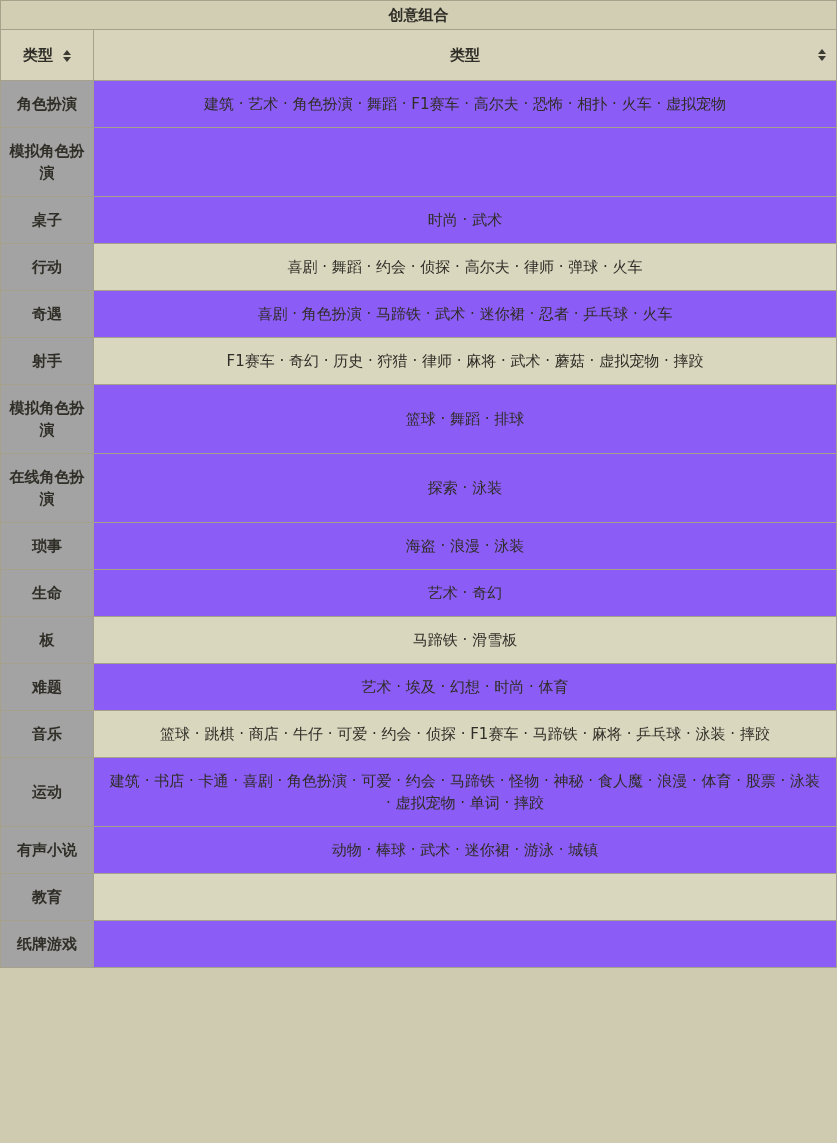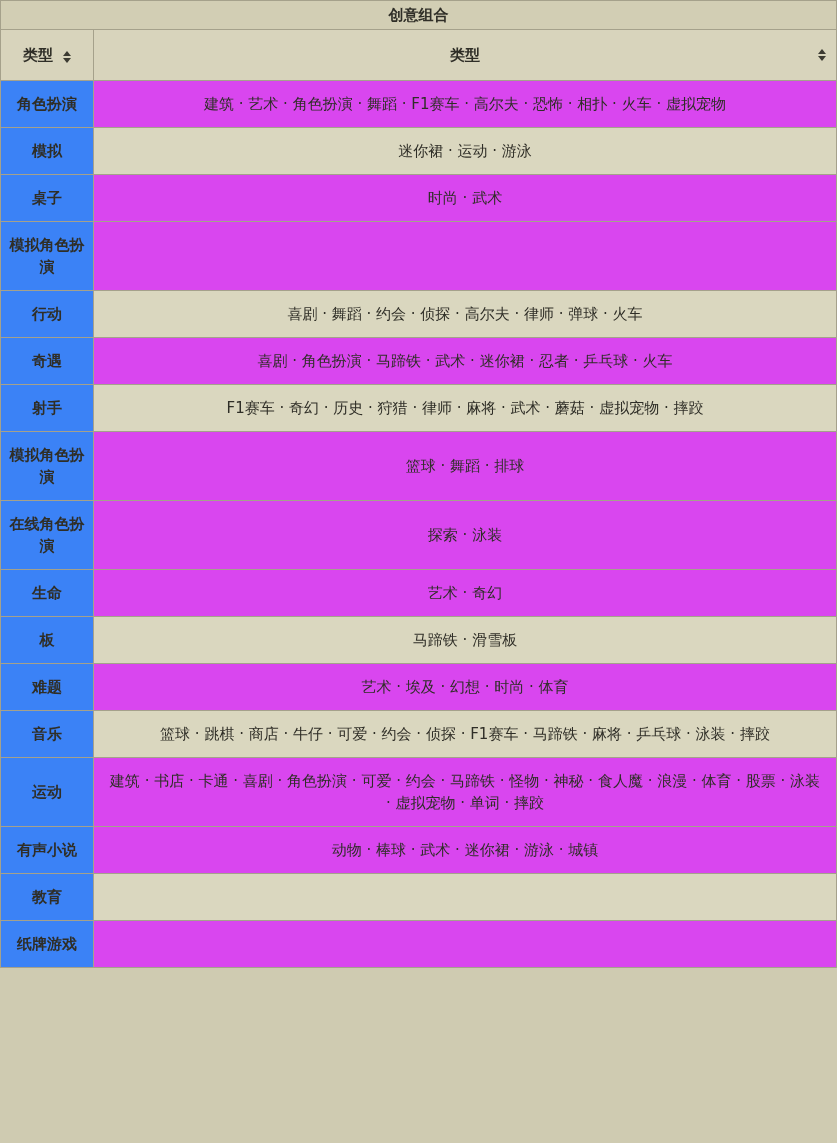--- a/index.html
+++ b/index.html
@@ -35,29 +35,28 @@
     font-weight: bold;
     padding: 3px 4px;
     font-size: 15px;
   }
   tr.header-row th {
     background: #d8d4bc;
     font-weight: bold;
     padding: 14px 4px;
     position: relative;
     cursor: pointer;
-    font-family: Liberation Serif, serif;
   }
   tbody th {
-    background: #3b82f6;
+    background: #a3a3a3;
     font-weight: bold;
     padding: 12px 6px;
   }
   tbody td {
-    background: #d946ef;
+    background: #8b5cf6;
     padding: 12px 12px;
   }
   tbody tr.dark td { background: #dad7bf; }
   
   .sort-icon {
     display: inline-flex;
     flex-direction: column;
     align-items: center;
     gap: 2px;
     vertical-align: middle;
@@ -105,51 +104,51 @@
               <i class="tri tri-down"></i>
             </span>
         </th>
       </tr>
     </thead>
     <tbody>
         <tr>
           <th>角色扮演</th>
           <td>建筑 · 艺术 · 角色扮演 · 舞蹈 · F1赛车 · 高尔夫 · 恐怖 · 相扑 · 火车 · 虚拟宠物</td>
         </tr>
-        <tr class="dark">
-          <th>模拟</th>
-          <td>迷你裙 · 运动 · 游泳</td>
+        <tr>
+          <th>模拟角色扮演</th>
+          <td></td>
         </tr>
         <tr>
           <th>桌子</th>
           <td>时尚 · 武术</td>
-        </tr>
-        <tr>
-          <th>模拟角色扮演</th>
-          <td></td>
         </tr>
         <tr class="dark">
           <th>行动</th>
           <td>喜剧 · 舞蹈 · 约会 · 侦探 · 高尔夫 · 律师 · 弹球 · 火车</td>
         </tr>
         <tr>
           <th>奇遇</th>
           <td>喜剧 · 角色扮演 · 马蹄铁 · 武术 · 迷你裙 · 忍者 · 乒乓球 · 火车</td>
         </tr>
         <tr class="dark">
           <th>射手</th>
           <td>F1赛车 · 奇幻 · 历史 · 狩猎 · 律师 · 麻将 · 武术 · 蘑菇 · 虚拟宠物 · 摔跤</td>
         </tr>
         <tr>
           <th>模拟角色扮演</th>
           <td>篮球 · 舞蹈 · 排球</td>
         </tr>
         <tr>
           <th>在线角色扮演</th>
           <td>探索 · 泳装</td>
+        </tr>
+        <tr>
+          <th>琐事</th>
+          <td>海盗 · 浪漫 · 泳装</td>
         </tr>
         <tr>
           <th>生命</th>
           <td>艺术 · 奇幻</td>
         </tr>
         <tr class="dark">
           <th>板</th>
           <td>马蹄铁 · 滑雪板</td>
         </tr>
         <tr>

